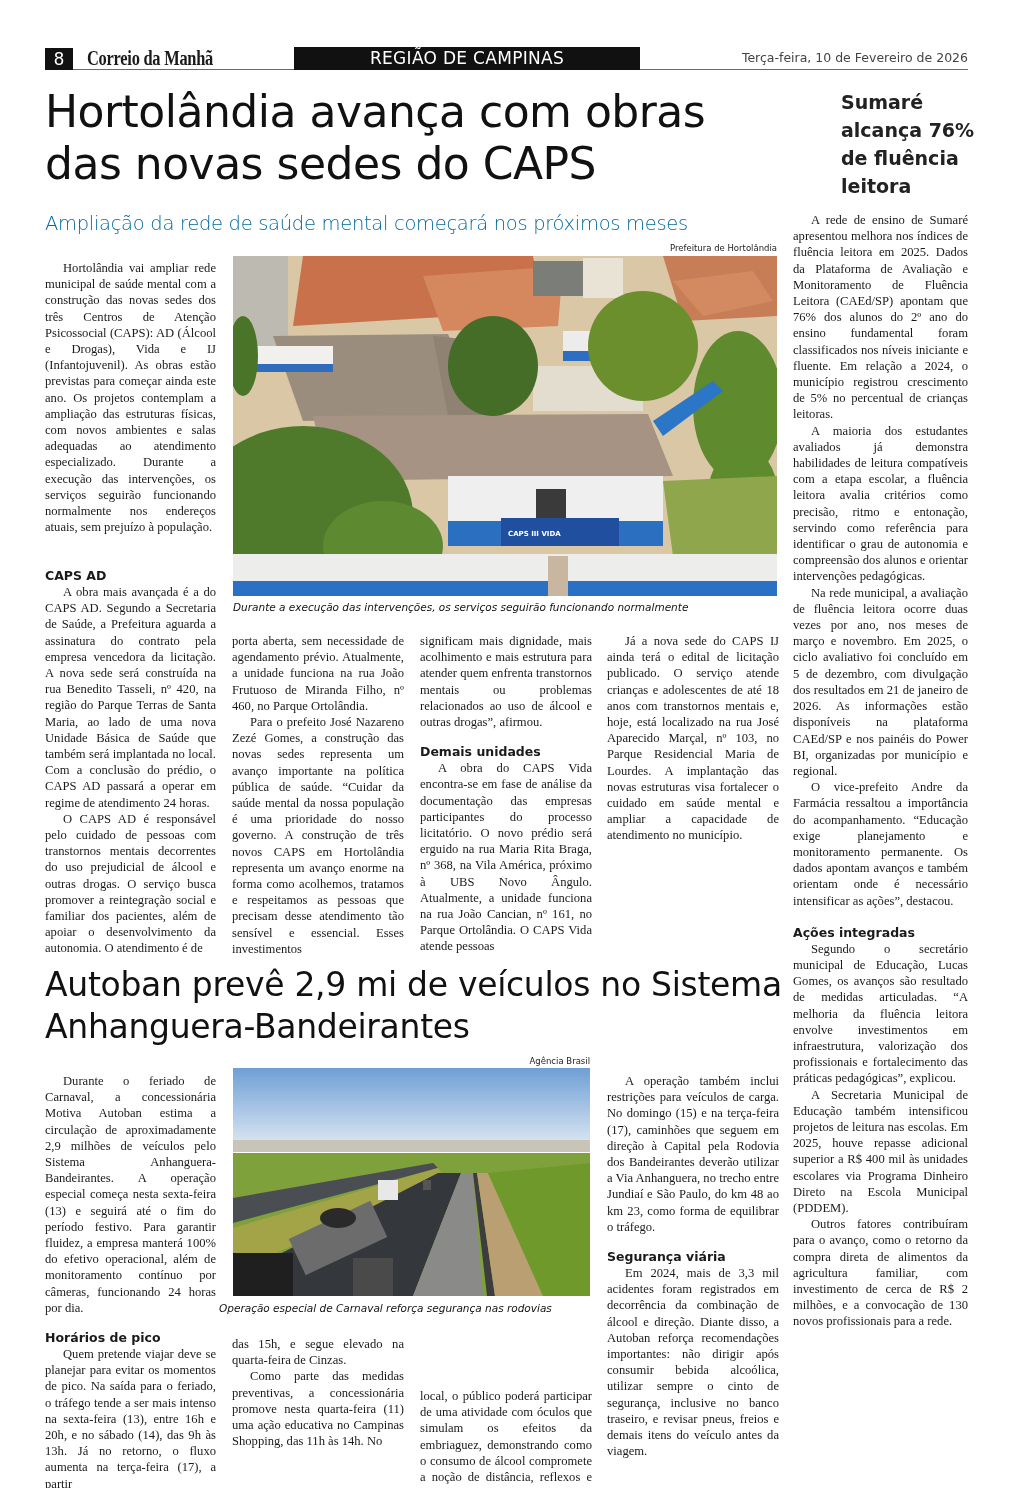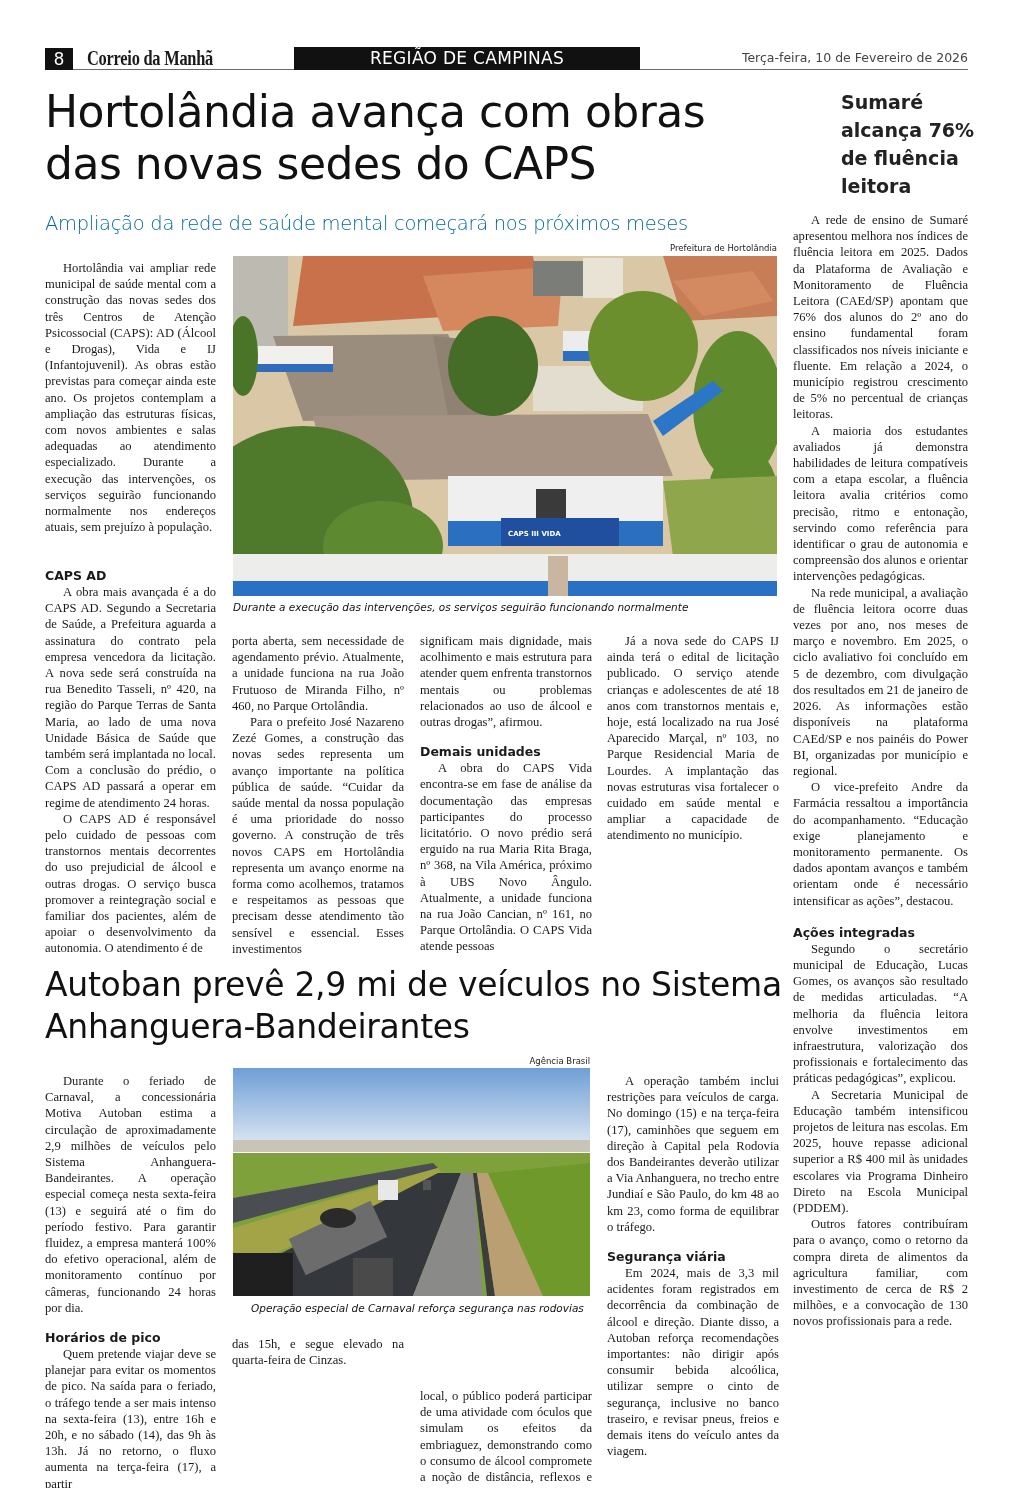--- a/index.html
+++ b/index.html
@@ -185,29 +185,30 @@
     <polygon points="255,105 357,95 357,228 310,228" fill="#6f9a2b"></polygon>
 
     <rect x="60" y="150" width="90" height="40" fill="#6c6c6c" transform="rotate(-25 105 170)"></rect>
     <rect x="145" y="112" width="20" height="20" fill="#e8e8e8"></rect>
     <ellipse cx="105" cy="150" rx="18" ry="10" fill="#2a2a2a"></ellipse>
     <rect x="0" y="185" width="60" height="43" fill="#1f1f1f"></rect>
     <rect x="120" y="190" width="40" height="38" fill="#4a4a4a"></rect>
     <rect x="190" y="112" width="8" height="10" fill="#555"></rect>
   </svg>
 </div>
-<div class="caption" style="left:251px; top:1302px;">Operação especial de Carnaval reforça segurança nas rodovias</div>
+<div class="caption" style="left:219px; top:1302px;">Operação especial de Carnaval reforça segurança nas rodovias</div>
 
 <div class="col c6">
   <p>Durante o feriado de Carnaval, a concessionária Motiva Autoban estima a circulação de aproximadamente 2,9 milhões de veículos pelo Sistema Anhanguera-Bandeirantes. A operação especial começa nesta sexta-feira (13) e seguirá até o fim do período festivo. Para garantir fluidez, a empresa manterá 100% do efetivo operacional, além de monitoramento contínuo por câmeras, funcionando 24 horas por dia.</p>
   <h4>Horários de pico</h4>
   <p>Quem pretende viajar deve se planejar para evitar os momentos de pico. Na saída para o feriado, o tráfego tende a ser mais intenso na sexta-feira (13), entre 16h e 20h, e no sábado (14), das 9h às 13h. Já no retorno, o fluxo aumenta na terça-feira (17), a partir</p>
 </div>
 <div class="col c7">
   <p style="text-indent:0">das 15h, e segue elevado na quarta-feira de Cinzas.</p>
+  <p>Como parte das medidas preventivas, a concessionária promove nesta quarta-feira (11) uma ação educativa no Campinas Shopping, das 11h às 14h. No</p>
 </div>
 <div class="col c8">
   <p style="text-indent:0">local, o público poderá participar de uma atividade com óculos que simulam os efeitos da embriaguez, demonstrando como o consumo de álcool compromete a noção de distância, reflexos e velocidade.</p>
 </div>
 <div class="col c9">
   <p>A operação também inclui restrições para veículos de carga. No domingo (15) e na terça-feira (17), caminhões que seguem em direção à Capital pela Rodovia dos Bandeirantes deverão utilizar a Via Anhanguera, no trecho entre Jundiaí e São Paulo, do km 48 ao km 23, como forma de equilibrar o tráfego.</p>
   <h4>Segurança viária</h4>
   <p>Em 2024, mais de 3,3 mil acidentes foram registrados em decorrência da combinação de álcool e direção. Diante disso, a Autoban reforça recomendações importantes: não dirigir após consumir bebida alcoólica, utilizar sempre o cinto de segurança, inclusive no banco traseiro, e revisar pneus, freios e demais itens do veículo antes da viagem.</p>
 </div>
 

